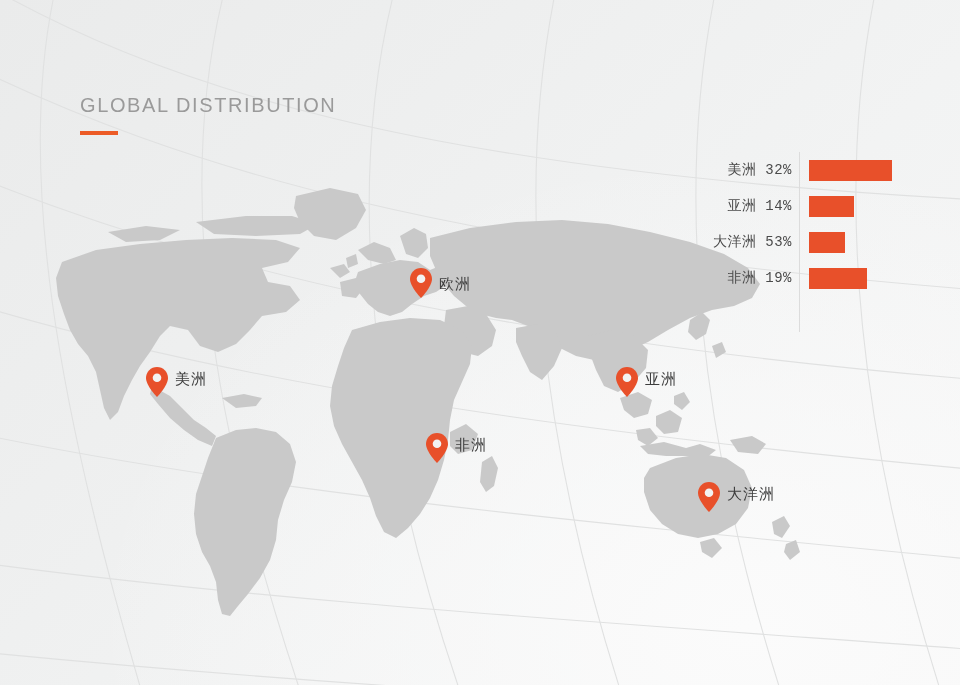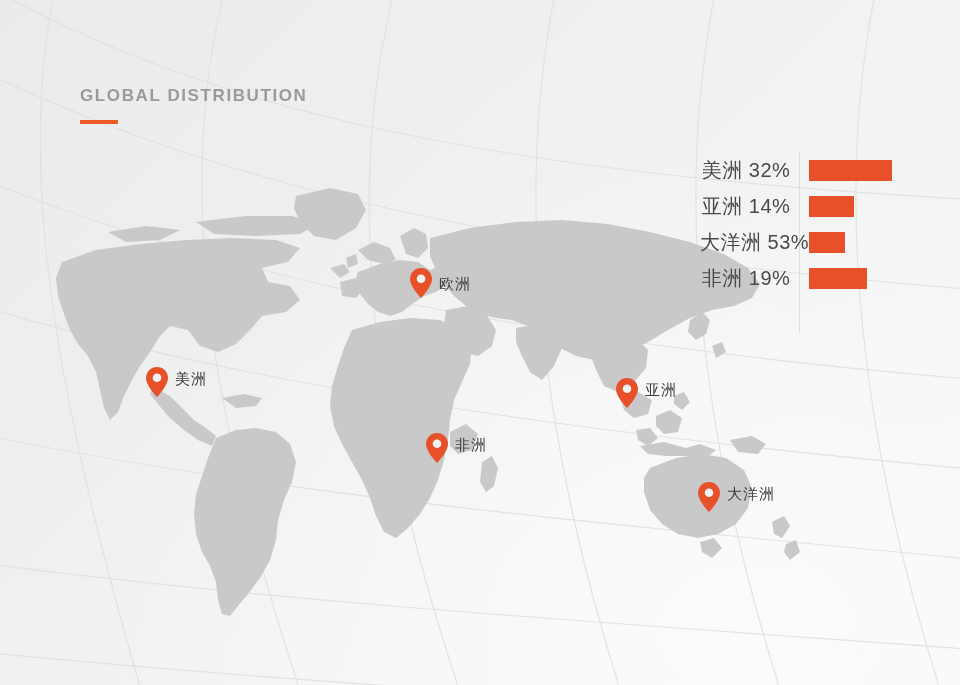--- a/index.html
+++ b/index.html
@@ -18,43 +18,43 @@
   .worldmap{position:absolute;left:0;top:0;width:960px;height:685px;}
 
   
   .heading{position:absolute;left:80px;top:86px;}
   .heading h1{
     margin:0;font-size:40px;line-height:48px;font-weight:bold;
     color:#353535;letter-spacing:2px;
     font-family:"DejaVu Sans","Liberation Sans",sans-serif;
   }
   .heading .sub{
-    font-size:17px;letter-spacing:1.6px;
-    color:#9a9a9a;font-weight:bold;
+    margin-top:8px;font-size:20px;letter-spacing:1.6px;
+    color:#9a9a9a;font-weight:normal;
   }
   .heading .rule{margin-top:14px;width:38px;height:4px;background:#ec5b26;}
 
   
   .marker{position:absolute;display:flex;align-items:flex-start;}
   .pin{position:relative;width:22px;height:30px;flex:none;}
   .pin svg{display:block;}
   .marker .mlabel{
     margin-left:7px;margin-top:3px;
     font-size:15px;color:#3d3d3d;white-space:nowrap;letter-spacing:1px;
     font-family:"DejaVu Sans","Liberation Sans",sans-serif;
   }
 
   
   .chart{position:absolute;left:700px;top:152px;width:230px;}
   .axis{position:absolute;left:99px;top:0;width:1px;height:180px;background:#dcdcdc;}
   .row{position:relative;height:36px;display:flex;align-items:center;}
   .row .lbl{
-    width:92px;text-align:center;padding-right:7px;
-    font-size:20px;color:#4a4a4a;white-space:nowrap;letter-spacing:.5px;
-    font-family:Liberation Sans, sans-serif;
+    width:92px;text-align:right;padding-right:7px;
+    font-size:14px;color:#4a4a4a;white-space:nowrap;letter-spacing:.5px;
+    font-family:Liberation Mono, monospace;
   }
   .row .bar{height:21px;background:#e8502a;margin-left:10px;}
 </style>
 </head>
 <body>
 
 <div class="stage">
 
   <svg class="globe-grid" viewBox="0 0 960 685" preserveAspectRatio="none" aria-hidden="true">
     <g fill="none" stroke="#e0e1e1" stroke-width="1.1">
@@ -180,21 +180,21 @@
   <div class="marker" style="left:426px;top:433px;">
     <span class="pin">
       <svg width="22" height="30" viewBox="0 0 22 30">
         <path d="M11 0C4.9 0 0 4.9 0 11c0 7.7 11 19 11 19s11-11.3 11-19C22 4.9 17.1 0 11 0z" fill="#e8502a"></path>
         <circle cx="11" cy="10.8" r="4.3" fill="#f2f2f2"></circle>
       </svg>
     </span>
     <span class="mlabel">非洲</span>
   </div>
 
-  <div class="marker" style="left:616px;top:378px;">
+  <div class="marker" style="left:616px;top:367px;">
     <span class="pin">
       <svg width="22" height="30" viewBox="0 0 22 30">
         <path d="M11 0C4.9 0 0 4.9 0 11c0 7.7 11 19 11 19s11-11.3 11-19C22 4.9 17.1 0 11 0z" fill="#e8502a"></path>
         <circle cx="11" cy="10.8" r="4.3" fill="#f2f2f2"></circle>
       </svg>
     </span>
     <span class="mlabel">亚洲</span>
   </div>
 
   <div class="marker" style="left:698px;top:482px;">

